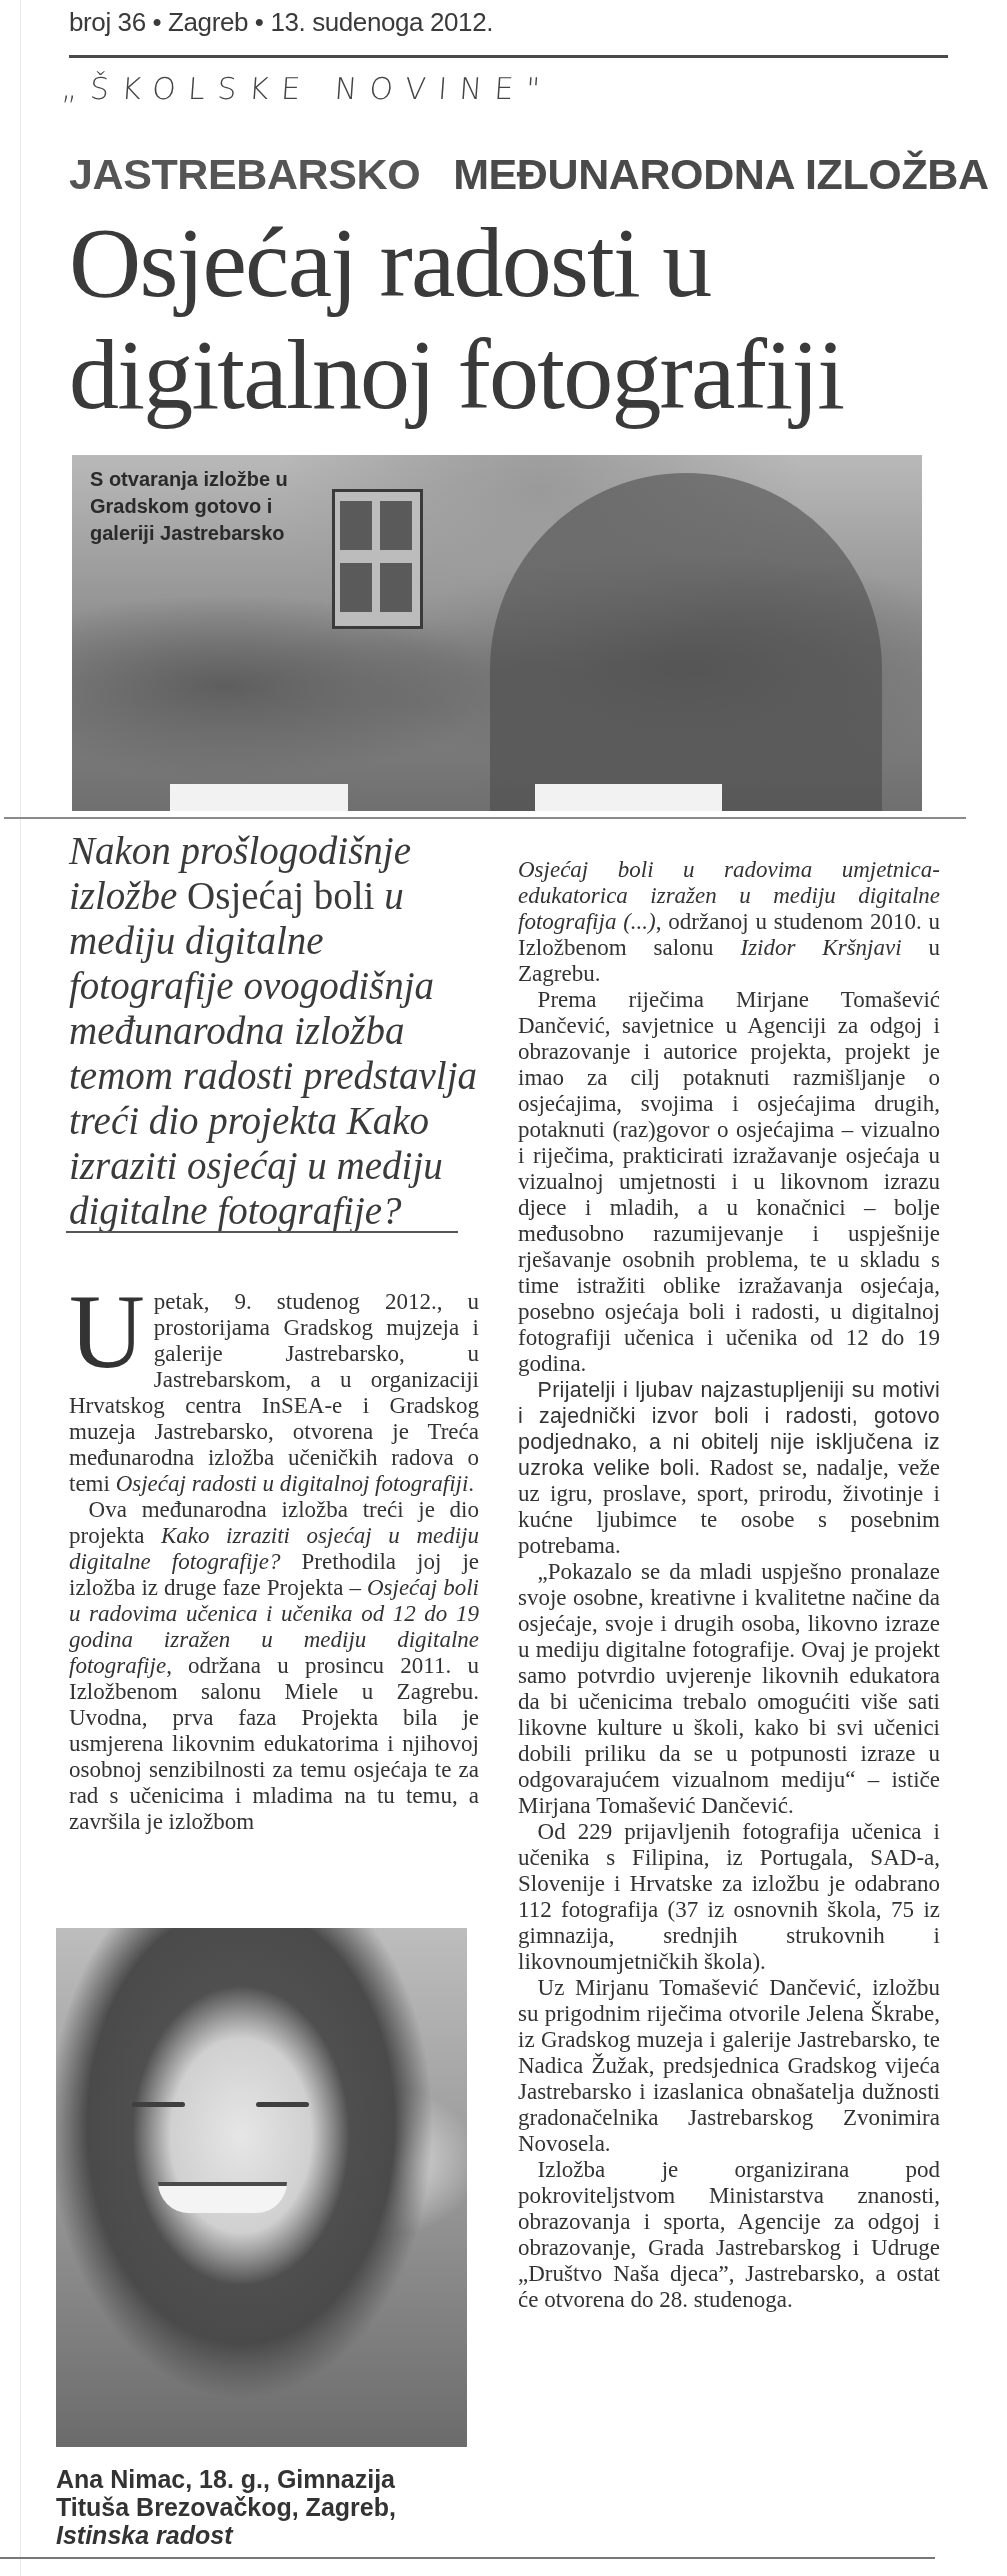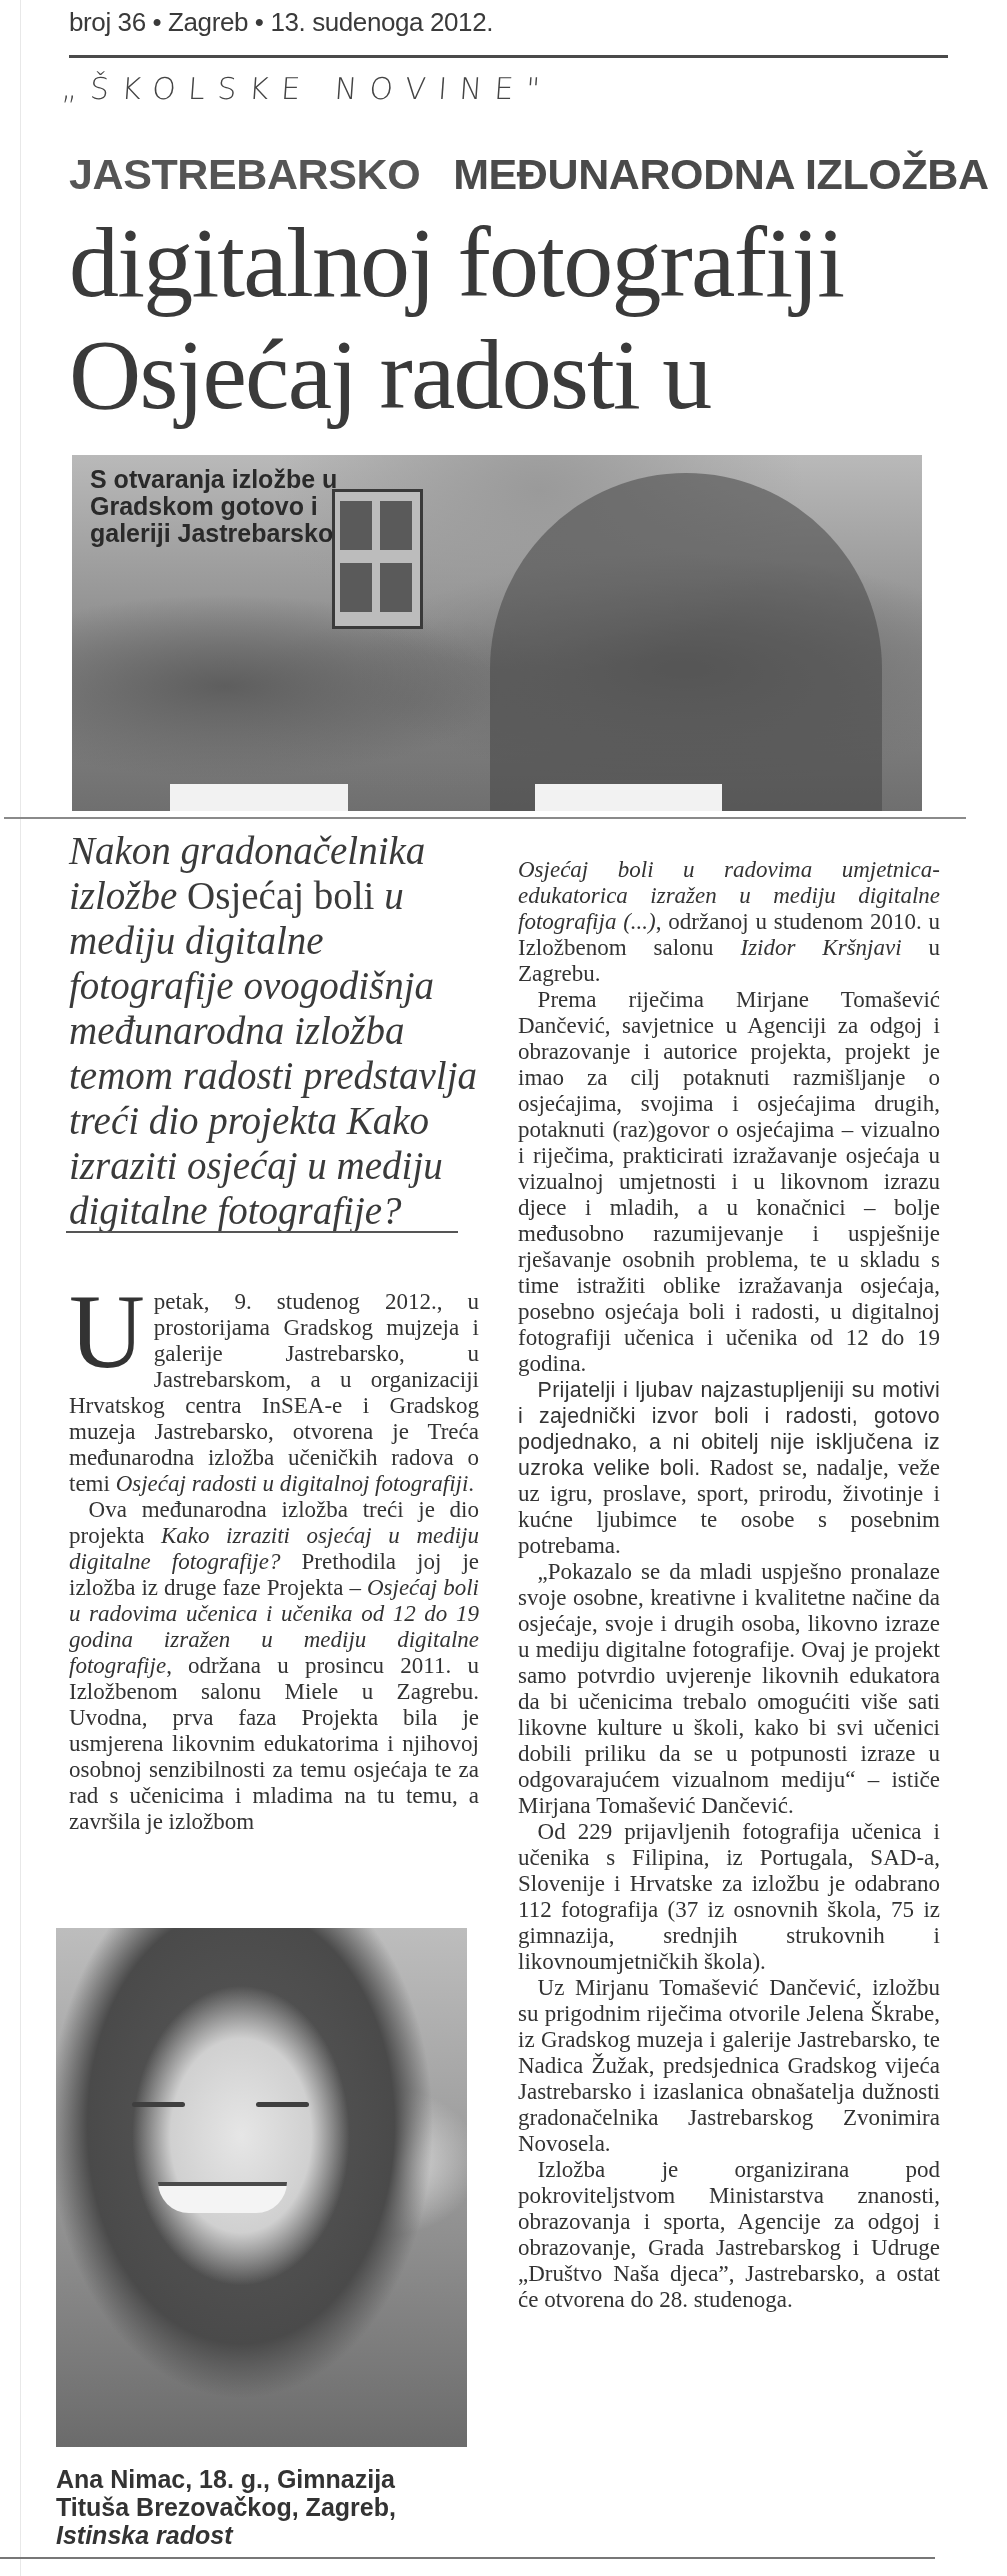--- a/index.html
+++ b/index.html
@@ -38,21 +38,21 @@
   }
   .photo-top .arch { position: absolute; left: 418px; top: 18px; width: 392px; height: 338px;
     border-radius: 196px 196px 0 0; background: rgba(70,70,70,0.55); }
   .photo-top .frame { position: absolute; left: 260px; top: 34px; width: 85px; height: 134px;
     border: 3.6px solid #3a3a3a; background: #bcbcbc; }
   .photo-top .frame i { position: absolute; width: 32px; height: 49px; background: #5a5a5a; }
   .photo-top .white-patch { position: absolute; left: 98px; top: 329px; width: 178px; height: 27px; background: #f2f2f2; }
   .photo-top .white-patch2 { position: absolute; left: 463px; top: 329px; width: 187px; height: 27px; background: #f2f2f2; }
   .photo-caption {
     position: absolute; left: 18px; top: 10.7px; font-family: "Liberation Sans", sans-serif;
-    font-weight: 700; font-size: 25px; line-height: 27px; color: #2a2a2a;
+    font-weight: 700; font-size: 20px; line-height: 27px; color: #2a2a2a;
   }
   .rule-mid { position: absolute; left: 3.6px; top: 817px; width: 962px; height: 1.8px; background: #8a8a8a; }
   .lead {
     position: absolute; left: 69px; top: 828px; width: 410px;
     font-family: "Liberation Serif", serif; font-style: italic; font-size: 39px; line-height: 45px;
     color: #3a3a3a;
   }
   .lead .upright { font-style: normal; }
   .lead-rule { position: absolute; left: 66px; top: 1231px; width: 392px; height: 1.8px; background: #555; }
   .col {
@@ -97,22 +97,22 @@
 <div class="header-line">broj 36 • Zagreb • 13. sudenoga 2012.</div>
 <div class="header-rule"></div>
 <div class="handwritten">„ŠKOLSKE NOVINE"</div>
 
 <div class="kicker">
   <span class="place">JASTREBARSKO</span>
   <span>MEĐUNARODNA IZLOŽBA</span>
 </div>
 
 <div class="headline">
+  <div>Osjećaj radosti u</div>
   <div>digitalnoj fotografiji</div>
-  <div>Osjećaj radosti u</div>
 </div>
 
 <div class="photo-top">
   <div class="arch"></div>
   <div class="frame">
     <i style="left:5.3px;top:9px"></i>
       <i style="left:45px;top:9px"></i>
     <i style="left:5.3px;top:71px"></i>
       <i style="left:45px;top:71px"></i>
   </div>
@@ -120,21 +120,21 @@
   <div class="white-patch2"></div>
   <div class="photo-caption">
     <div>S otvaranja izložbe u</div>
     <div>Gradskom gotovo i</div>
     <div>galeriji Jastrebarsko</div>
   </div>
 </div>
 <div class="rule-mid"></div>
 
 <div class="lead">
-  <span>Nakon gradonačelnika izložbe </span><span class="upright">Osjećaj boli</span><span> u mediju digitalne fotografije ovogodišnja međunarodna izložba temom radosti predstavlja treći dio projekta Kako izraziti osjećaj u mediju digitalne fotografije?</span>
+  <span>Nakon prošlogodišnje izložbe </span><span class="upright">Osjećaj boli</span><span> u mediju digitalne fotografije ovogodišnja međunarodna izložba temom radosti predstavlja treći dio projekta Kako izraziti osjećaj u mediju digitalne fotografije?</span>
 </div>
 <div class="lead-rule"></div>
 
 <div class="col col-left">
   <p class="noindent">
     <span class="dropcap">U</span><span> petak, 9. studenog 2012., u prostorijama Gradskog mujzeja i galerije Jastrebarsko, u Jastrebarskom, a u organizaciji Hrvatskog centra InSEA-e i Gradskog muzeja Jastrebarsko, otvorena je Treća međunarodna izložba učeničkih radova o temi </span><em>Osjećaj radosti u digitalnoj fotografiji</em><span>.</span>
   </p>
   <p>
     <span>Ova međunarodna izložba treći je dio projekta </span><em>Kako izraziti osjećaj u mediju digitalne fotografije?</em><span> Prethodila joj je izložba iz druge faze Projekta – </span><em>Osjećaj boli u radovima učenica i učenika od 12 do 19 godina izražen u mediju digitalne fotografije</em><span>, održana u prosincu 2011. u Izložbenom salonu Miele u Zagrebu. Uvodna, prva faza Projekta bila je usmjerena likovnim edukatorima i njihovoj osobnoj senzibilnosti za temu osjećaja te za rad s učenicima i mladima na tu temu, a završila je izložbom</span>
   </p>

